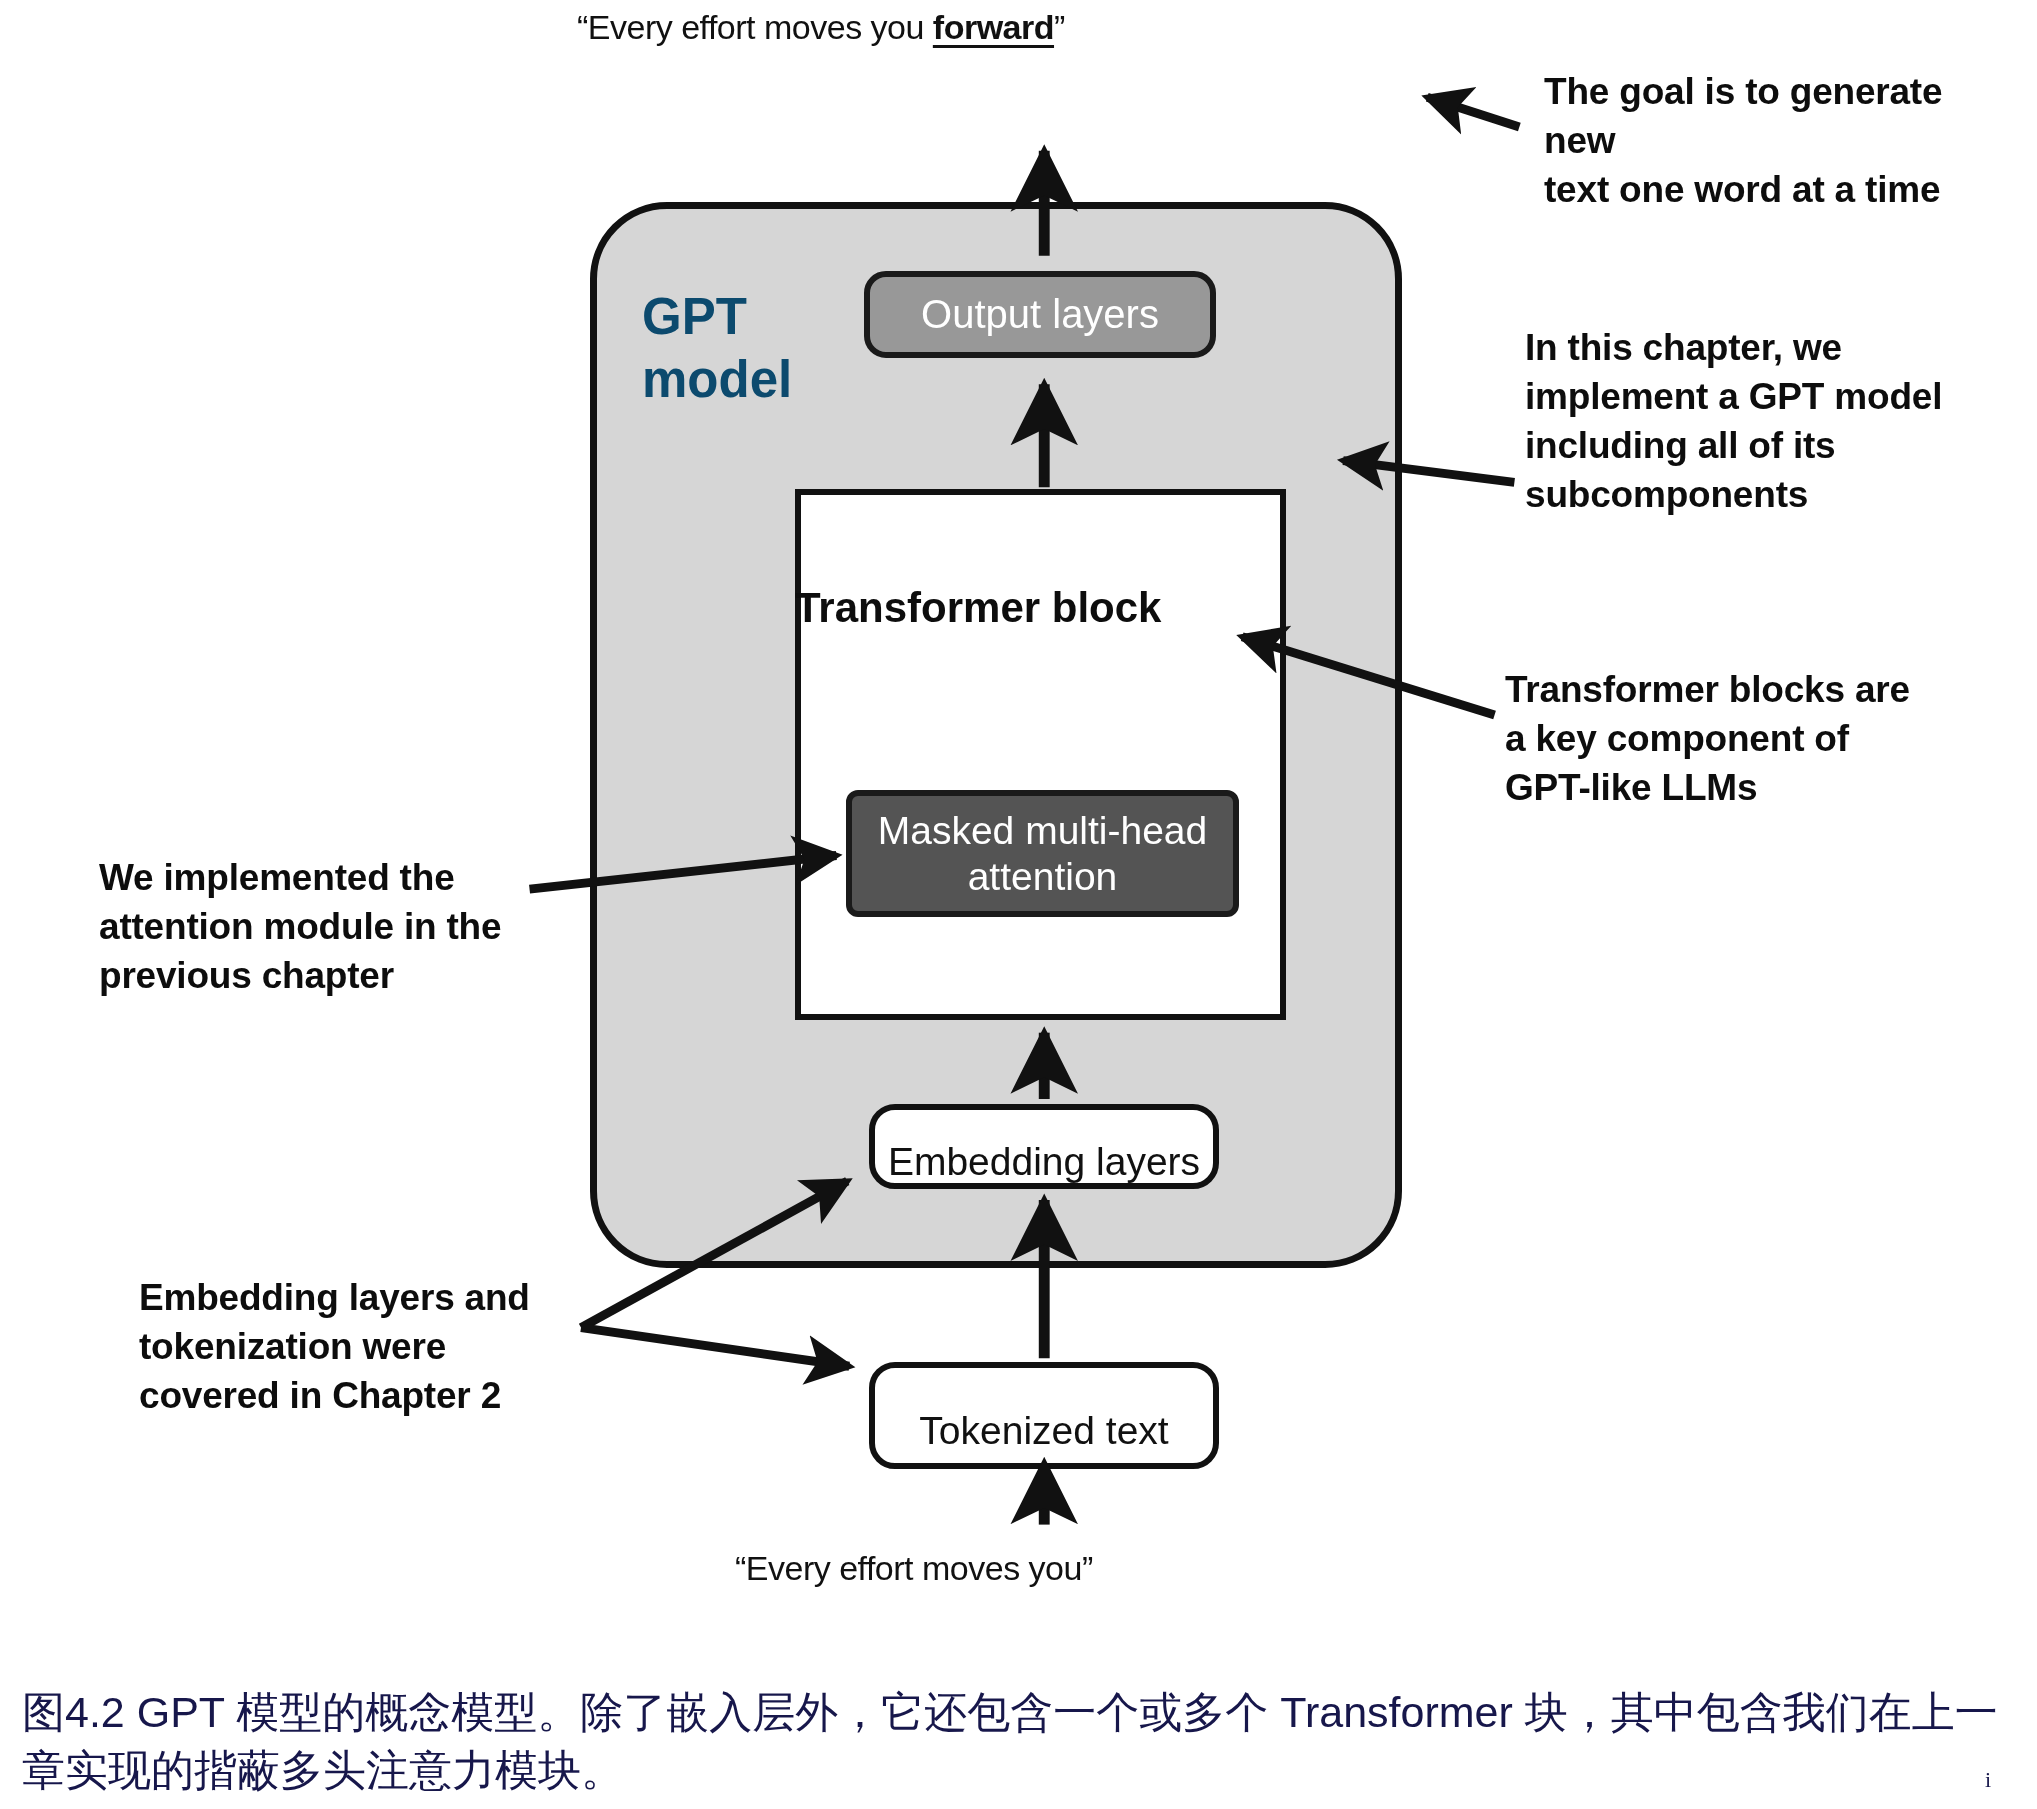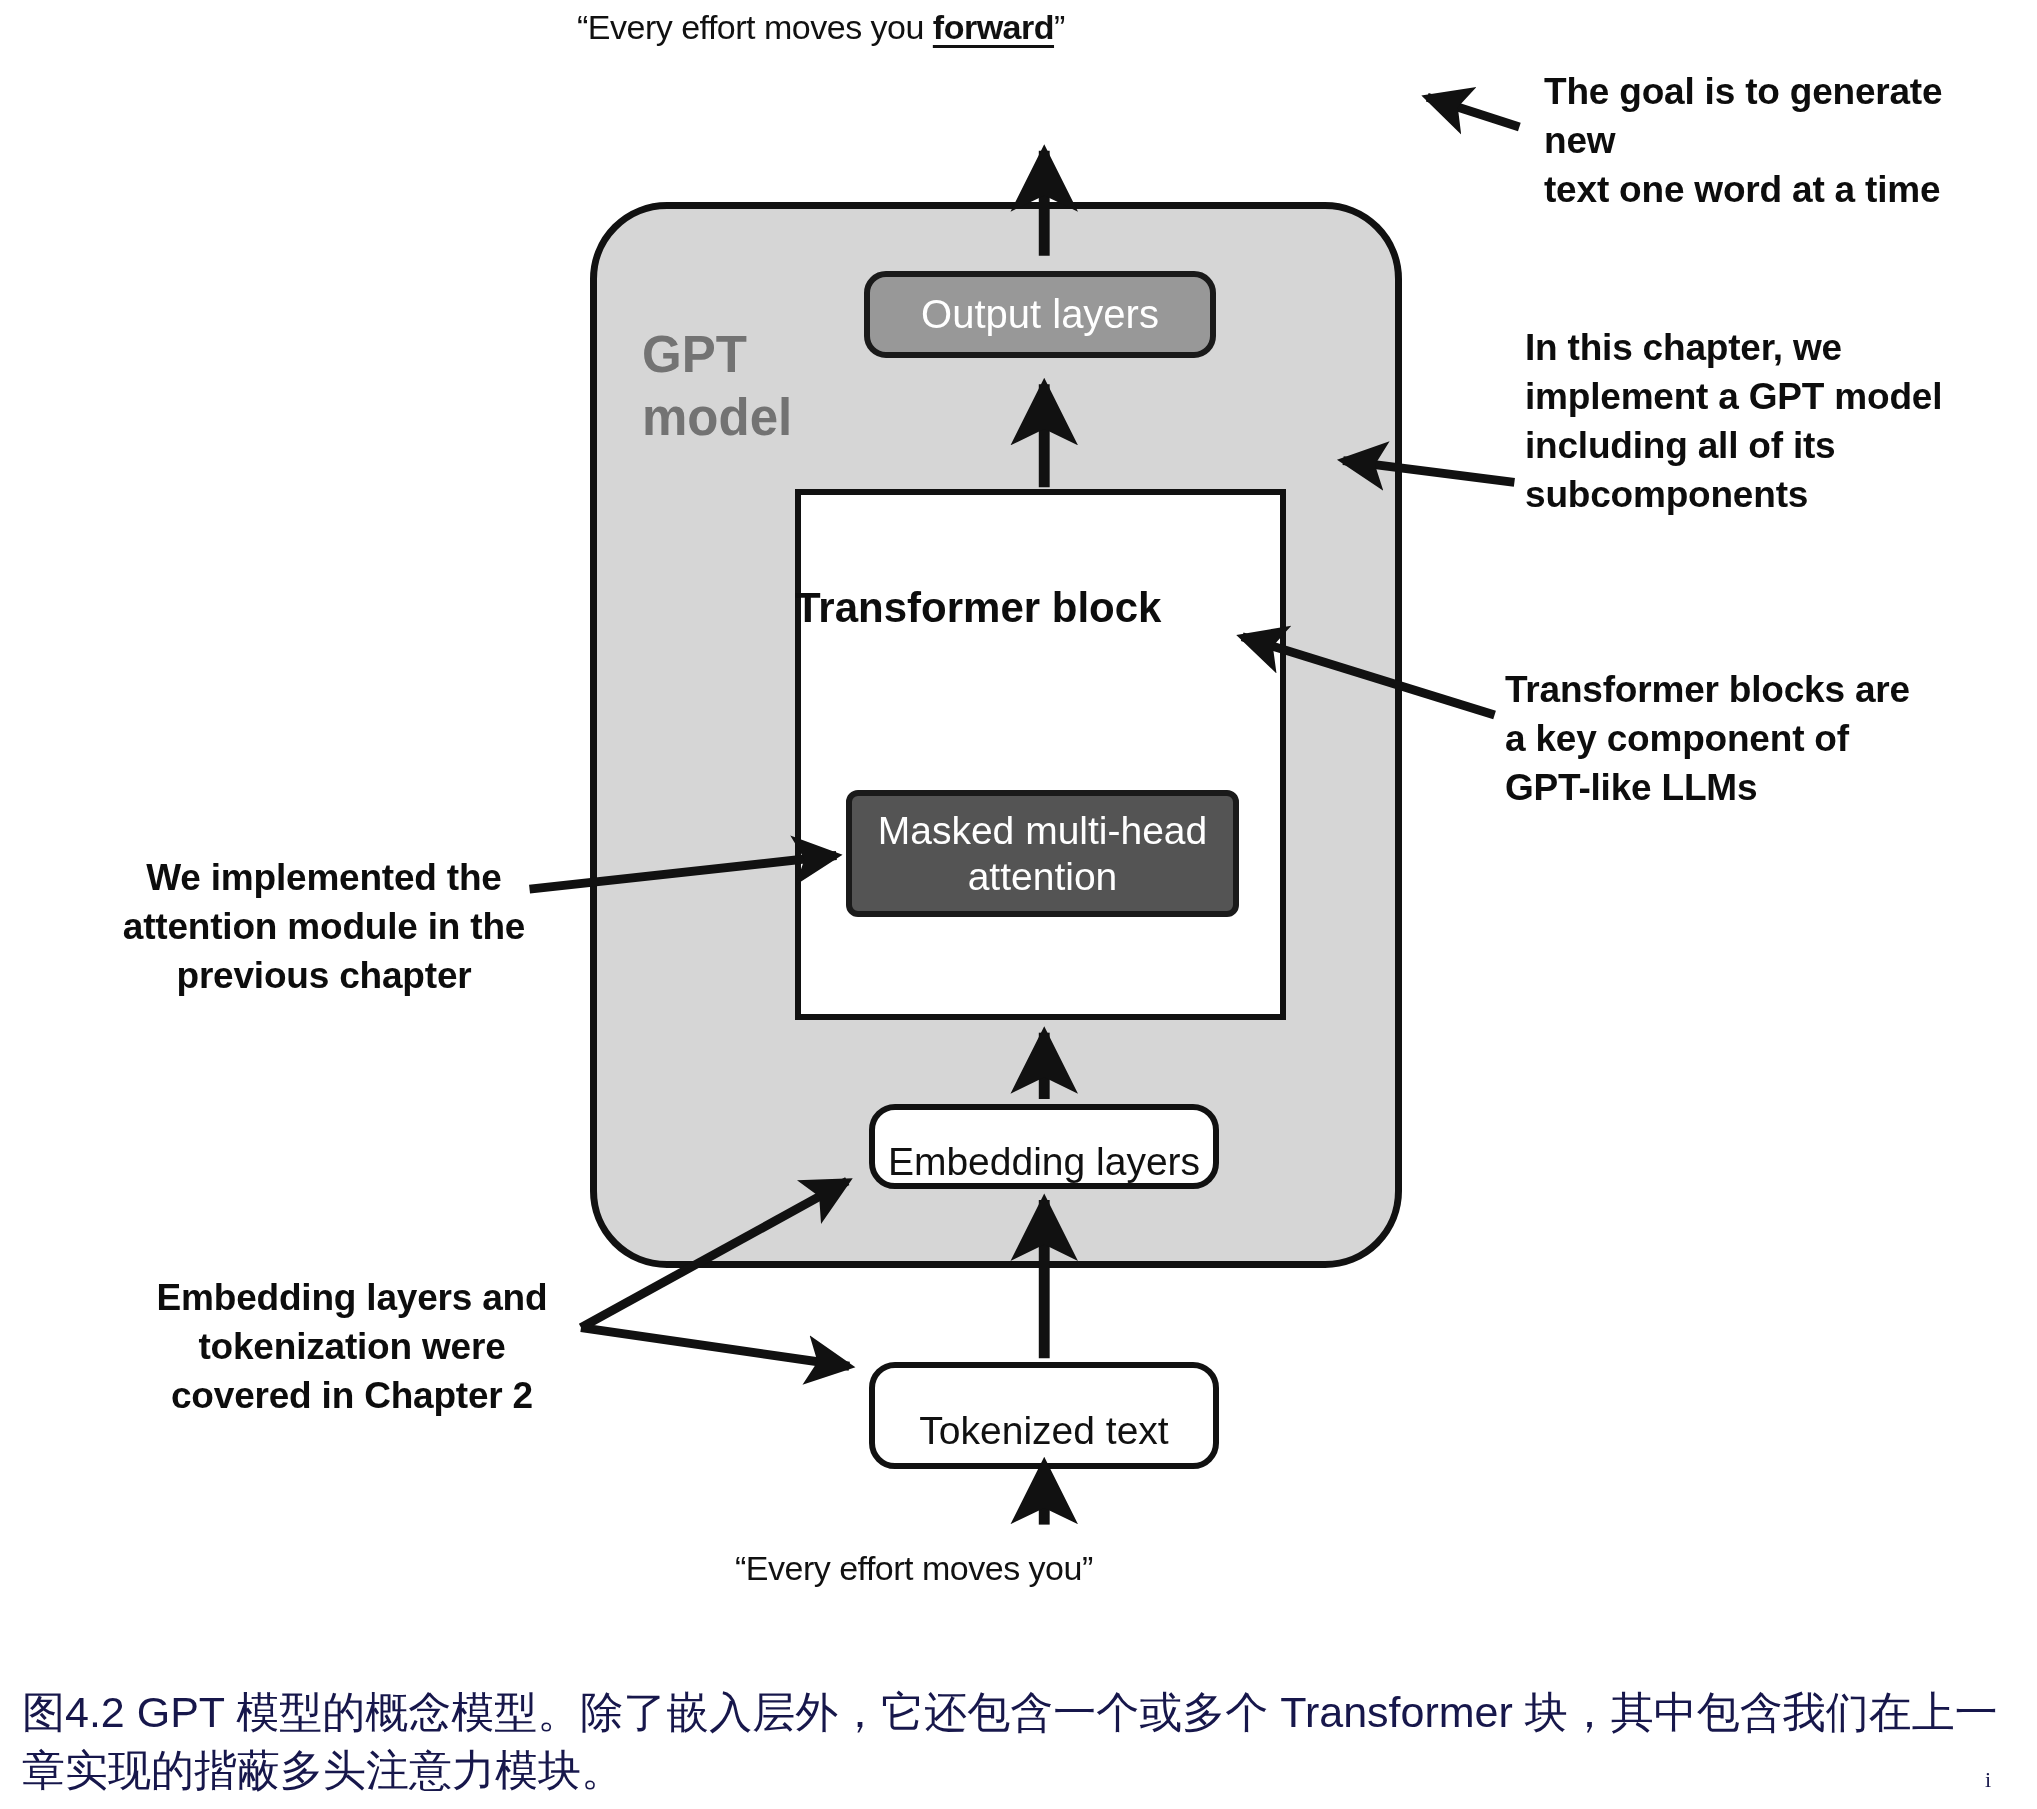--- a/index.html
+++ b/index.html
@@ -22,34 +22,34 @@
   
   .anno{
     font-family:"Liberation Sans Narrow","Liberation Sans",sans-serif;
     font-weight:700;
     font-size:37px;
     line-height:49px;
     color:#0d0d0d;
     letter-spacing:-0.2px;
   }
   .anno.right{}
-  .anno.left{text-align:center;}
+  .anno.left{text-align:left;}
 
   
   #gpt-box{
     left:590px;top:202px;width:812px;height:1066px;
     background:#d6d6d6;
     border:7px solid #111;
     border-radius:77px;
     box-sizing:border-box;
   }
   #gpt-label{
     left:642px;top:285px;width:228px;
     font-family:"Liberation Sans",sans-serif;
-    font-weight:700;font-size:51px;line-height:63px;color:#737373;margin-top:38px;
+    font-weight:700;font-size:51px;line-height:63px;color:#0c4a6e;
   }
 
   
   #output-layers{
     left:864px;top:271px;width:352px;height:87px;
     background:#989898;
     border:6px solid #1a1a1a;
     border-radius:22px;
     box-sizing:border-box;
     display:flex;align-items:center;justify-content:center;

